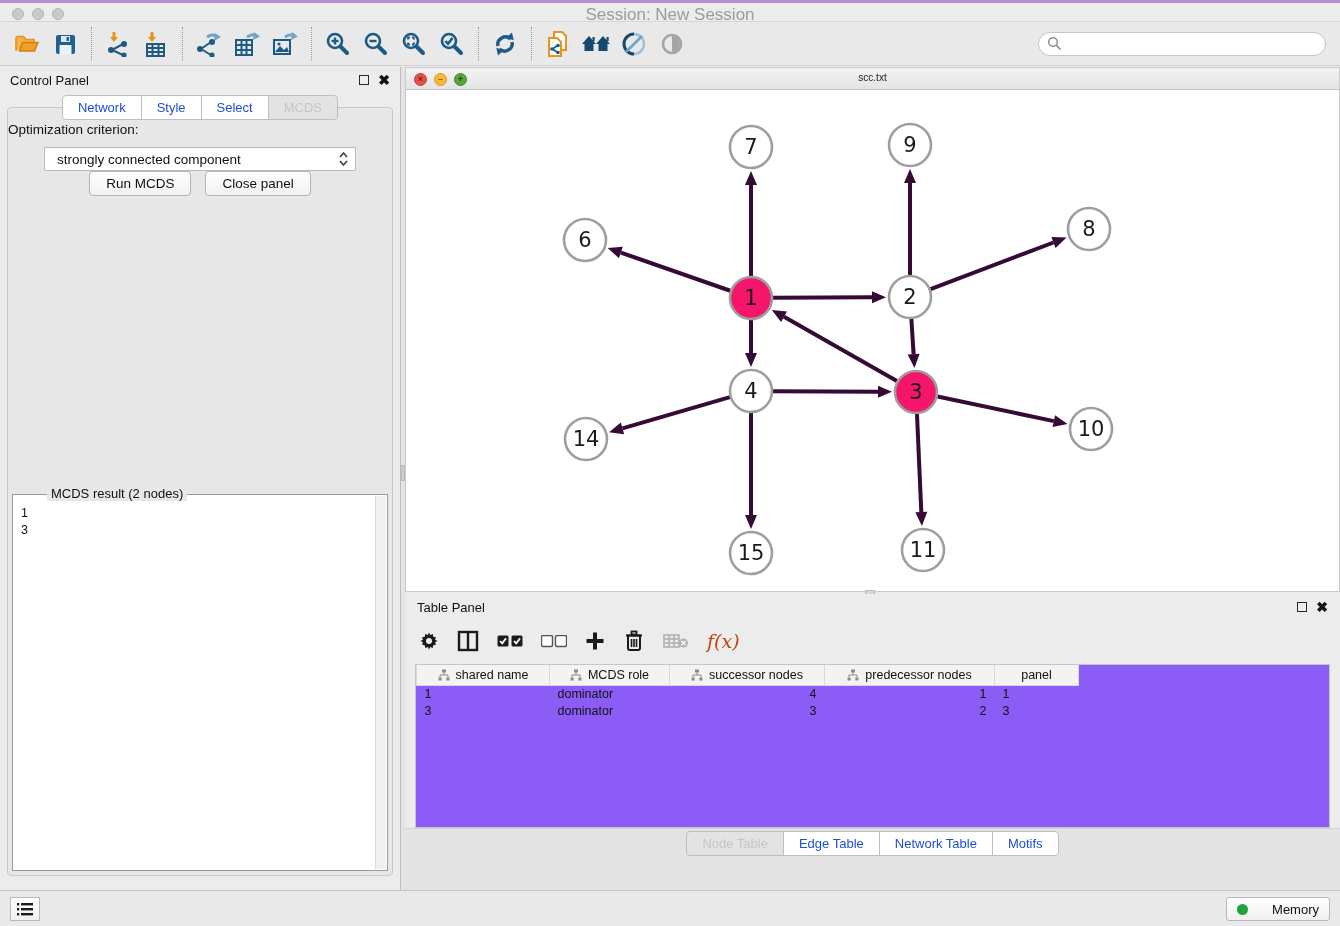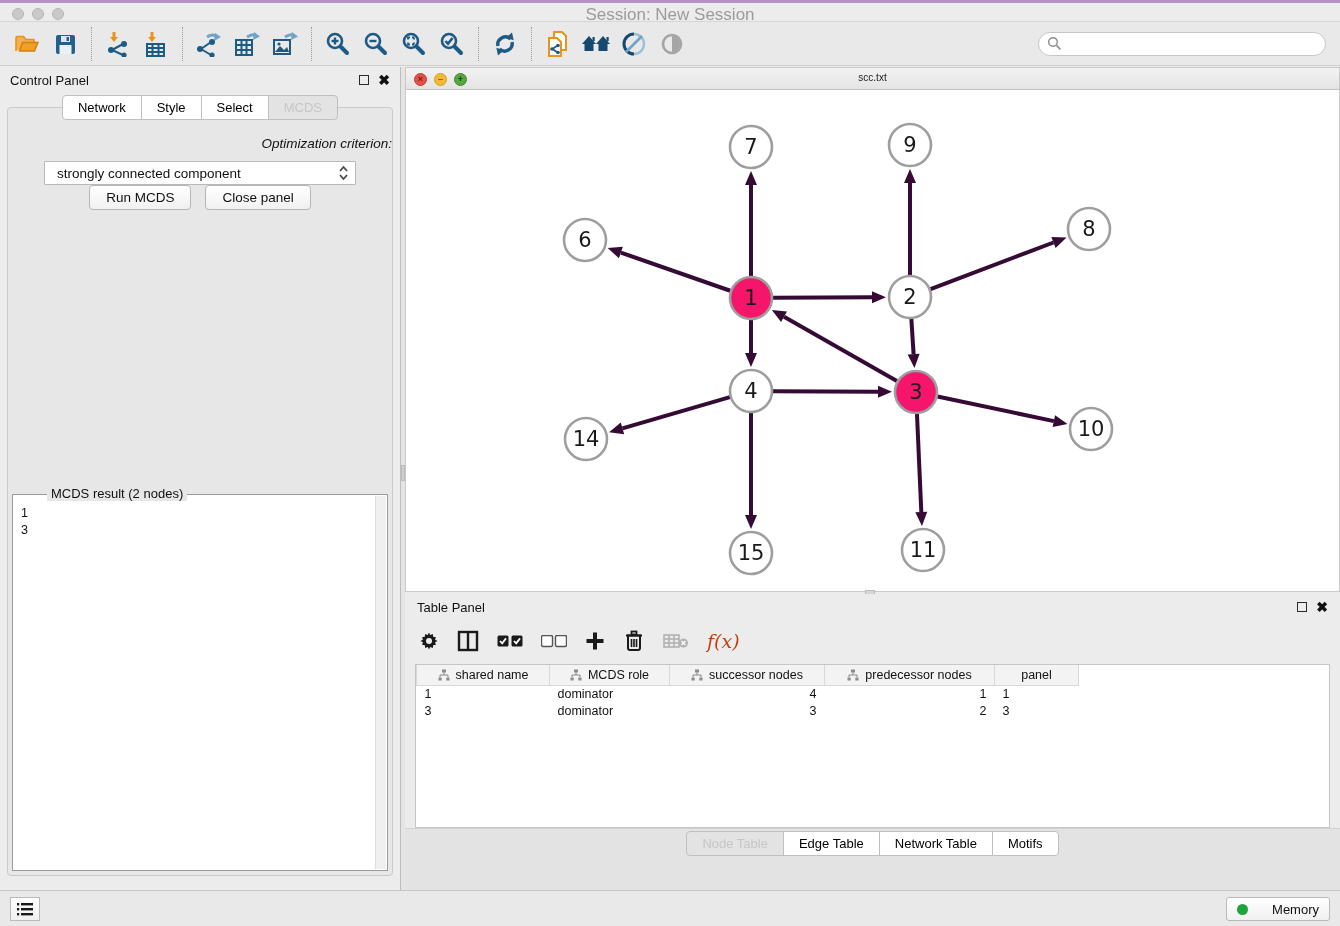--- a/index.html
+++ b/index.html
@@ -37,42 +37,42 @@
   .net-canvas { flex:1; background:#fff; position:relative; }
   .h-grip { position:absolute; left:459px; bottom:-4px; width:10px; height:5px; background:#D6D6D6; border:1px solid #BDBDBD; }
 
   
   .cp-header { height:26px; display:flex; align-items:center; padding:0 10px; }
   .cp-header .label { font-size:13px; color:#111; }
   .win-btns { margin-left:auto; display:flex; align-items:center; gap:9px; }
   .float-btn { width:10px; height:10px; border:1.6px solid #2A2A2A; background:transparent; }
   .close-btn { font-size:14px; font-weight:bold; color:#111; line-height:1; }
   .cp-tabs { display:flex; justify-content:center; margin-top:2px; position:relative; z-index:2; }
-  .seg-tab { padding:4px 15px; background:#fff; border:1px solid #BFBFBF; margin-left:-1px; font-size:13px; color:#000000; white-space:nowrap; }
+  .seg-tab { padding:4px 15px; background:#fff; border:1px solid #BFBFBF; margin-left:-1px; font-size:13px; color:#1d4ed8; white-space:nowrap; }
   .seg-tab:first-child { border-radius:4px 0 0 4px; margin-left:0; }
   .seg-tab:last-child { border-radius:0 4px 4px 0; }
   .seg-tab.selected { background:#E3E3E3; color:#C6C6C6; }
   .cp-body { position:absolute; left:7px; right:7px; top:40px; bottom:14px; border:1px solid #C9C9C9; border-radius:4px; background:#E7E7E7; }
-  .opt-label { text-align:right; margin-top:28px; font-size:13.5px;font-style:italic; }
+  .opt-label { text-align:left; margin-top:14px; font-size:13.5px; }
   .select { width:312px; height:24px; margin:10px auto 0; background:#fff; border:1px solid #B9B9B9; border-radius:1px; display:flex; align-items:center; padding:0 6px 0 12px; }
   .select .val { flex:1; font-size:13.5px; }
   .cp-buttons { display:flex; justify-content:center; gap:14px; }
   .btn { background:linear-gradient(#FFFFFF,#F1F1F1); border:1px solid #B5B5B5; border-radius:4px; padding:4px 16px; font-size:13.5px; color:#111; }
   .mcds-result { position:absolute; left:4px; right:4px; top:386px; bottom:4px; border:1px solid #9A9A9A; background:#fff; }
   .mcds-legend { position:absolute; top:-9px; left:6px; background:#E7E7E7; padding:0 4px; font-size:13px;margin-left:28px; }
   .mcds-lines { position:absolute; inset:10px 12px 2px 8px; font-size:12.5px; line-height:17px; color:#111; }
   .mcds-scroll { position:absolute; top:1px; bottom:1px; right:1px; width:11px; background:#F0F0F0; border-left:1px solid #DCDCDC; }
 
   
   .table-panel { position:absolute; left:405px; top:594px; width:935px; height:296px; background:#ECECEC; }
   .tp-header { height:26px; display:flex; align-items:center; padding:0 12px; }
   .tp-toolbar { height:42px; display:flex; align-items:center; padding:0 14px; gap:18px; }
   .tp-toolbar .ticon { display:flex; align-items:center; justify-content:center; }
   .fx { font-family:"DejaVu Serif",serif; font-style:italic; color:#c2410c; font-size:19px; }
-  .tp-table-wrap { position:absolute; left:10px; right:10px; top:70px; bottom:62px; background:#ffffff; border:1px solid #C6C6C6; overflow:hidden; }
+  .tp-table-wrap { position:absolute; left:10px; right:10px; top:70px; bottom:62px; background:#8b5cf6; border:1px solid #C6C6C6; overflow:hidden; }
   table.ptable { border-collapse:collapse; font-size:12.5px; }
   .ptable th { background:#F3F3F3; border:1px solid #D8D8D8; border-top:none; font-weight:normal; height:20px; padding:0 4px; white-space:nowrap; }
   .ptable th .hwrap { display:flex; align-items:center; justify-content:center; gap:6px; }
   .ptable th svg { flex:0 0 auto; }
   .ptable td { height:17px; padding:0 8px; white-space:nowrap; }
   .ptable td.al { text-align:left; } .ptable td.ar { text-align:right; }
   .tp-tabs { position:absolute; left:0; right:0; bottom:34px; display:flex; justify-content:center; }
   .tp-strip { position:absolute; left:0; right:0; bottom:0; height:62px; background:#E3E3E3; border-top:1px solid #D2D2D2; }
 
   

